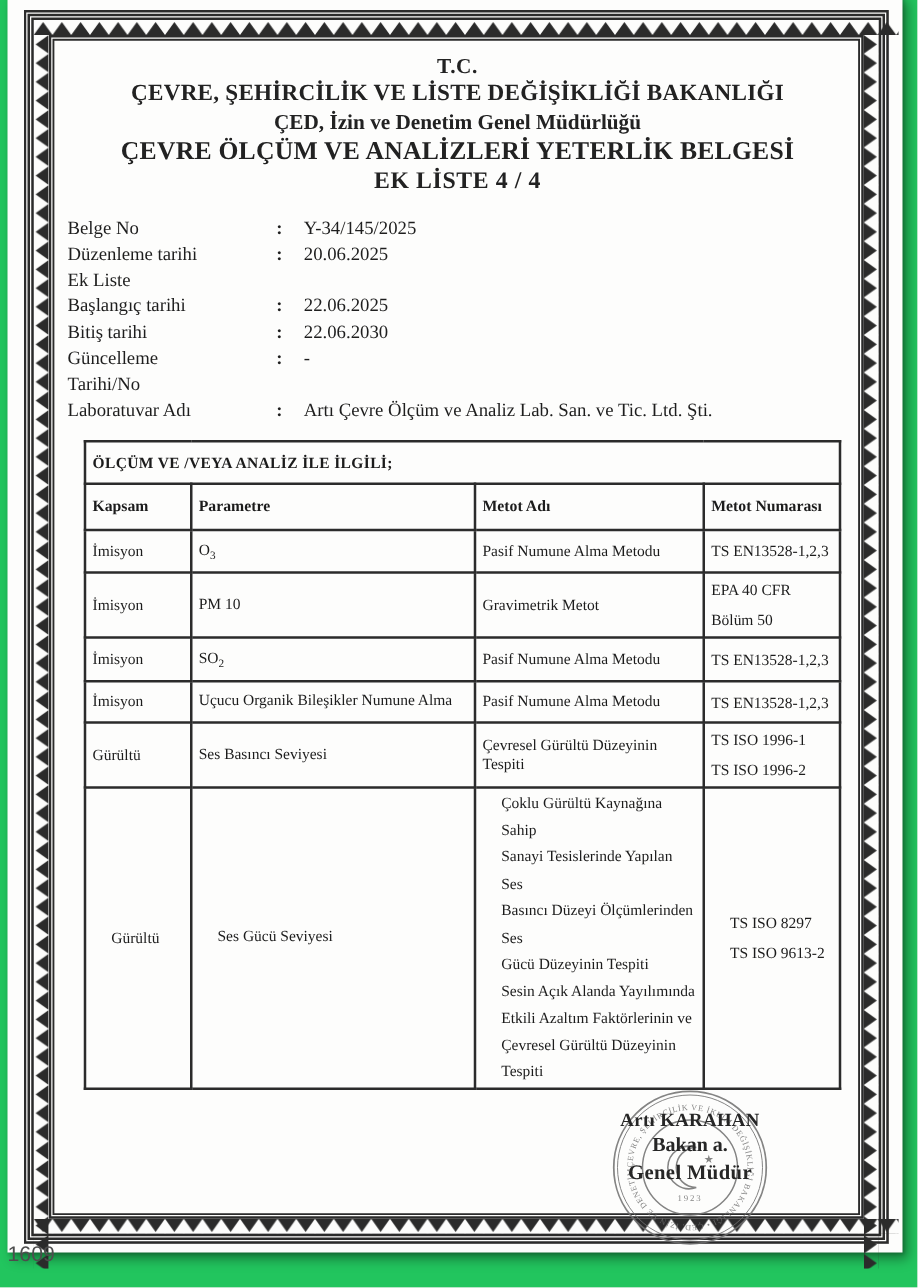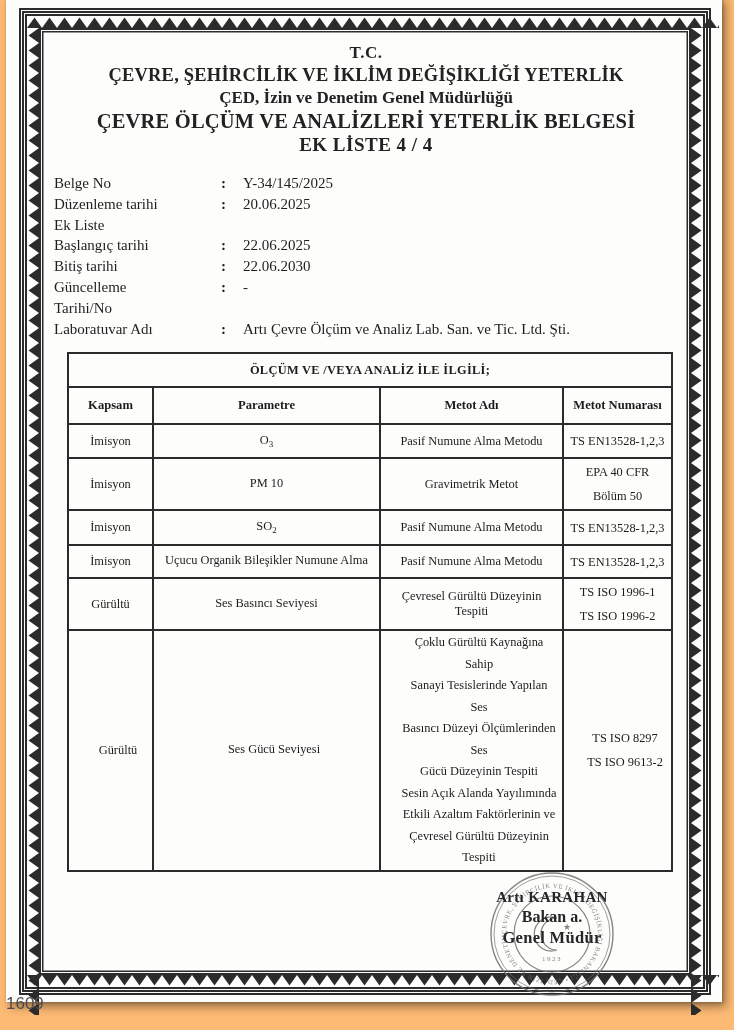--- a/index.html
+++ b/index.html
@@ -1,18 +1,18 @@
 <!DOCTYPE html>
 <html><head>
 <meta charset="utf-8">
 <style>
   html,body { margin:0; padding:0; background:#e9e9e9; }
   .stage {
     position:relative; width:734px; height:1030px; overflow:hidden;
-    background:#fdba74;
+    background:#22c55e;
     font-family:"Liberation Serif","DejaVu Serif",serif;
     color:#1e1e1e;
   }
   .paper {
     position:absolute; left:6px; top:-4px; width:716px; height:1006px;
     background:#fdfdfc;
     box-shadow: 4px 5px 9px rgba(0,0,0,0.38), 1px 1px 3px rgba(0,0,0,0.22);
   }
   
   .frame {
@@ -42,21 +42,21 @@
   .h-min    { font-size:18.5px; line-height:23px; letter-spacing:0.2px; }
   .h-ced    { font-size:17px;   line-height:22px; }
   .h-belge  { font-size:20.5px; line-height:24px; letter-spacing:0.2px; }
   .h-ek     { font-size:19px;   line-height:23px; letter-spacing:0.5px; }
   
   .fields { position:absolute; left:48px; top:177px; width:620px; font-size:15px; }
   .frow { display:grid; grid-template-columns:167px 22px 1fr; line-height:20.8px; }
   .fsep { font-weight:bold; }
   
   table.an { position:absolute; left:61px; top:356px; width:604px; border-collapse:collapse; table-layout:fixed; }
-  table.an td { border:2px solid #2b2b2b; text-align:center; vertical-align:middle; font-size:12.4px; padding:1px 5px; color:#1c1c1c; }
+  table.an td { border:2px solid #2b2b2b; vertical-align:middle; font-size:12.4px; padding:1px 5px; color:#1c1c1c; }
   td.t-title { font-weight:bold; font-size:13.2px; letter-spacing:0.3px; height:30px; }
   tr.t-head td { font-weight:bold; font-size:12.6px; height:33px; }
   tr.r0 td { height:30px; } tr.r1 td { height:44px; } tr.r2 td { height:31px; }
   tr.r3 td { height:29px; } tr.r4 td { height:47px; } tr.r5 td { height:152px;padding-left:20px; }
   .td-adi, .td-no { white-space:pre-line;border-radius:10px; }
   .td-no  { line-height:24px;font-family:Liberation Serif, serif; }
   tr.r5 .td-adi { line-height:21.5px; }
   td sub { font-size:9px; }
   
   .notes { position:absolute; left:57px; top:784px; width:600px; font-size:13.6px; line-height:21px; color:#222; }
@@ -106,21 +106,21 @@
           <path d="M0,0 L10.5,7.5 L0,15 Z" fill="#2b2b2b"></path>
         </pattern>
           </defs>
         <rect width="12" height="100%" fill="url(#prgt)"></rect>
       </svg>
       <div class="frame-inner"></div>
     </div>
 
     <div class="header">
       <div class="h-tc">T.C.</div>
-      <div class="h-min">ÇEVRE, ŞEHİRCİLİK VE İKLİM DEĞİŞİKLİĞİ YETERLİK</div>
+      <div class="h-min">ÇEVRE, ŞEHİRCİLİK VE LİSTE DEĞİŞİKLİĞİ BAKANLIĞI</div>
       <div class="h-ced">ÇED, İzin ve Denetim Genel Müdürlüğü</div>
       <div class="h-belge">ÇEVRE ÖLÇÜM VE ANALİZLERİ YETERLİK BELGESİ</div>
       <div class="h-ek">EK LİSTE 4 / 4</div>
     </div>
 
     <div class="fields">
       <div class="frow">
         <span class="flabel">Belge No</span>
         <span class="fsep">:</span>
         <span class="fval">Y-34/145/2025</span>

